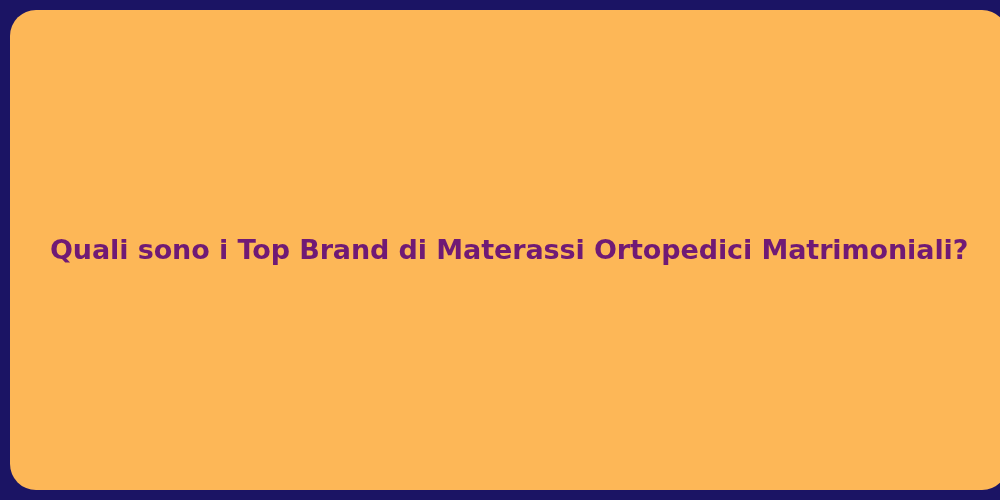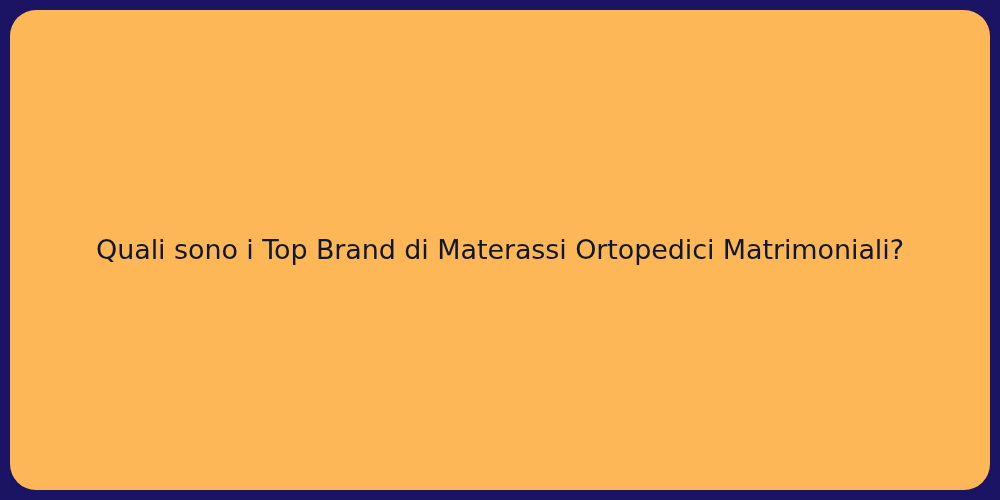--- a/index.html
+++ b/index.html
@@ -25,24 +25,24 @@
     flex: 1 1 auto;
     background: #fdb757;
     border-radius: 26px;
     display: flex;
     align-items: center;
     justify-content: center;
     padding: 0 40px;
   }
   .headline {
     margin: 0;
-    color: #0f172a;
+    color: #701a75;
     font-family: "DejaVu Sans", "Liberation Sans", sans-serif;
     font-size: 27px;
-    font-weight: 400;
+    font-weight: 700;
     line-height: 1.3;
     letter-spacing: -0.1px;
     text-align: center;
     white-space: nowrap;
   }
 </style>
 </head>
 <body>
 
 <div class="banner-frame">

